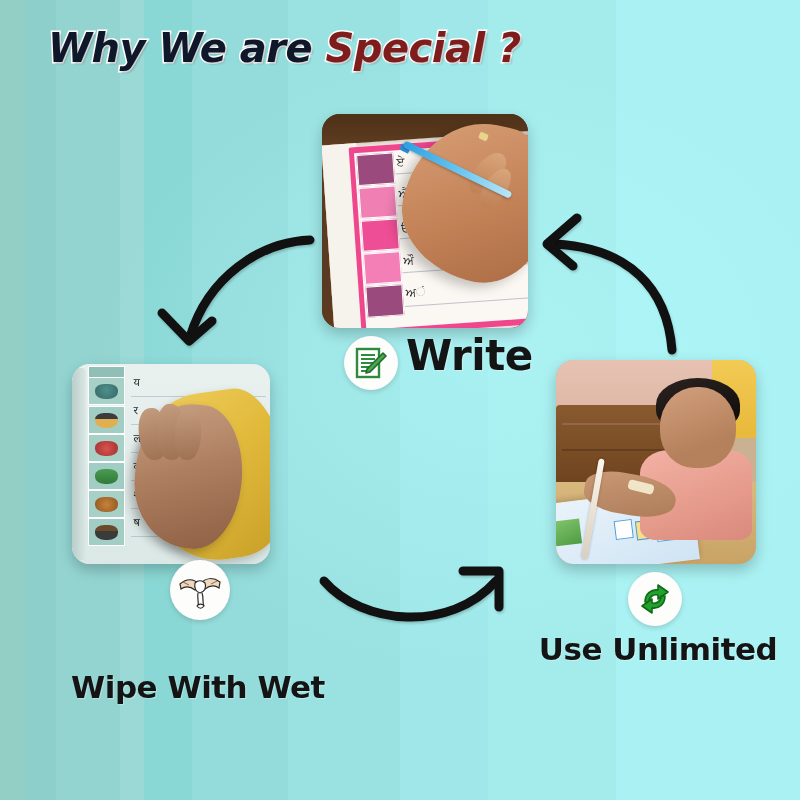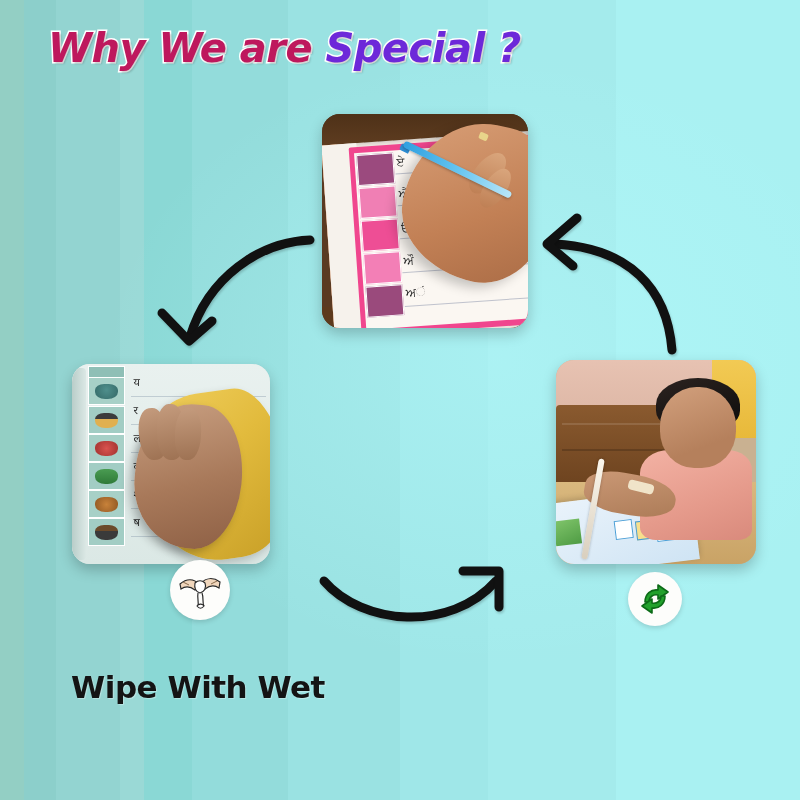--- a/index.html
+++ b/index.html
@@ -58,22 +58,22 @@
     font-style: italic;
     letter-spacing: -0.5px;
     white-space: nowrap;
     line-height: 1;
   }
   #title .seg {
     -webkit-text-stroke: 3px #ffffff;
     paint-order: stroke fill;
     text-shadow: 2px 2px 2px rgba(0,0,0,0.18);
   }
-  #title .red   { color: #be185d; }
-  #title .green { color: #6d28d9; margin-top: 40px; }
+  #title .red   { color: #0f172a; }
+  #title .green { color: #7f1d1d; margin-top: 40px; }
 
   
   .photo-card {
     position: absolute;
     border-radius: 18px;
     overflow: hidden;
     box-shadow: 0 6px 14px rgba(0,0,0,0.22);
   }
   .photo-inner {
     position: absolute;
@@ -544,20 +544,34 @@
   <svg class="arrow-svg" style="left:300px; top:545px;" width="230" height="90" viewBox="0 0 230 90">
     <path class="arrow-path" d="M 24 36 C 62 80 150 88 196 36"></path>
     <path class="arrow-path" d="M 163 26 L 199 26 L 199 62"></path>
   </svg>
 
   <svg class="arrow-svg" style="left:525px; top:208px;" width="180" height="165" viewBox="0 0 180 165">
     <path class="arrow-path" d="M 147 142 C 142 80 104 40 30 36"></path>
     <path class="arrow-path" d="M 52 10 L 22 36 L 48 58"></path>
   </svg>
 
+  <div class="label-block" id="label-write">
+    <div class="icon-circle">
+      <svg width="36" height="36" viewBox="0 0 36 36">
+        <rect x="4" y="4" width="22" height="28" fill="#ffffff" stroke="#2e8b3d" stroke-width="2.4"></rect>
+        <line x1="8" y1="10" x2="22" y2="10" stroke="#2e8b3d" stroke-width="1.8"></line>
+        <line x1="8" y1="14" x2="22" y2="14" stroke="#2e8b3d" stroke-width="1.8"></line>
+        <line x1="8" y1="18" x2="22" y2="18" stroke="#2e8b3d" stroke-width="1.8"></line>
+        <line x1="8" y1="22" x2="18" y2="22" stroke="#2e8b3d" stroke-width="1.8"></line>
+        <line x1="8" y1="26" x2="16" y2="26" stroke="#2e8b3d" stroke-width="1.8"></line>
+        <path d="M 30 8 L 33 11 L 17 27 L 13 28 L 14 24 Z" fill="#4ca54f" stroke="#1f6b2c" stroke-width="1.6" stroke-linejoin="round"></path>
+      </svg>
+    </div>
+    <div class="label-text">Write</div>
+  </div>
 
   <div class="label-block" id="label-wipe">
     <div class="icon-circle">
       <svg width="46" height="40" viewBox="0 0 46 40">
         <path d="M3 14 C10 8 17 9 22 14 L18 20 C13 16 8 16 4 19 Z" fill="#f0d6bc" stroke="#2a2a2a" stroke-width="1.2"></path>
         <path d="M43 12 C36 7 29 8 24 13 L28 19 C33 15 38 15 42 18 Z" fill="#f0d6bc" stroke="#2a2a2a" stroke-width="1.2"></path>
         <path d="M18 13 C21 10 25 10 28 13 C30 18 27 22 23 23 C19 22 17 18 18 13 Z" fill="#ffffff" stroke="#2a2a2a" stroke-width="1.2"></path>
         <path d="M21 23 C20 28 22 32 21 37" fill="none" stroke="#2a2a2a" stroke-width="1.2"></path>
         <path d="M25 23 C27 28 25 33 27 36" fill="none" stroke="#2a2a2a" stroke-width="1.2"></path>
         <path d="M20 36 C22 33 26 34 27 36 C25 39 22 39 20 36 Z" fill="#ffffff" stroke="#2a2a2a" stroke-width="1.1"></path>
@@ -568,16 +582,16 @@
     <div class="label-text"><span>Wipe With Wet</span><br></div>
   </div>
 
   <div class="label-block" id="label-unlimited">
     <div class="icon-circle">
       <svg width="38" height="38" viewBox="0 0 38 38">
         <path d="M9 22 C9 14 15 9 22 10 L22 5 L32 12 L22 19 L22 15 C17 14 13 17 13 22 Z" fill="#22a12c" stroke="#0d6b18" stroke-width="1.6" stroke-linejoin="round"></path>
         <path d="M29 16 C29 24 23 29 16 28 L16 33 L6 26 L16 19 L16 23 C21 24 25 21 25 16 Z" fill="#22a12c" stroke="#0d6b18" stroke-width="1.6" stroke-linejoin="round"></path>
       </svg>
     </div>
-    <div class="label-text"><br></div>
+    <div class="label-text"><span>Use Unlimited</span><br></div>
   </div>
 
 </div>
 
 </body></html>

